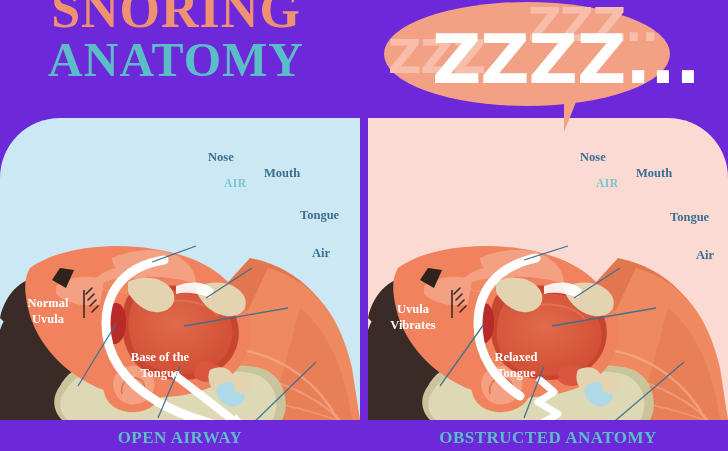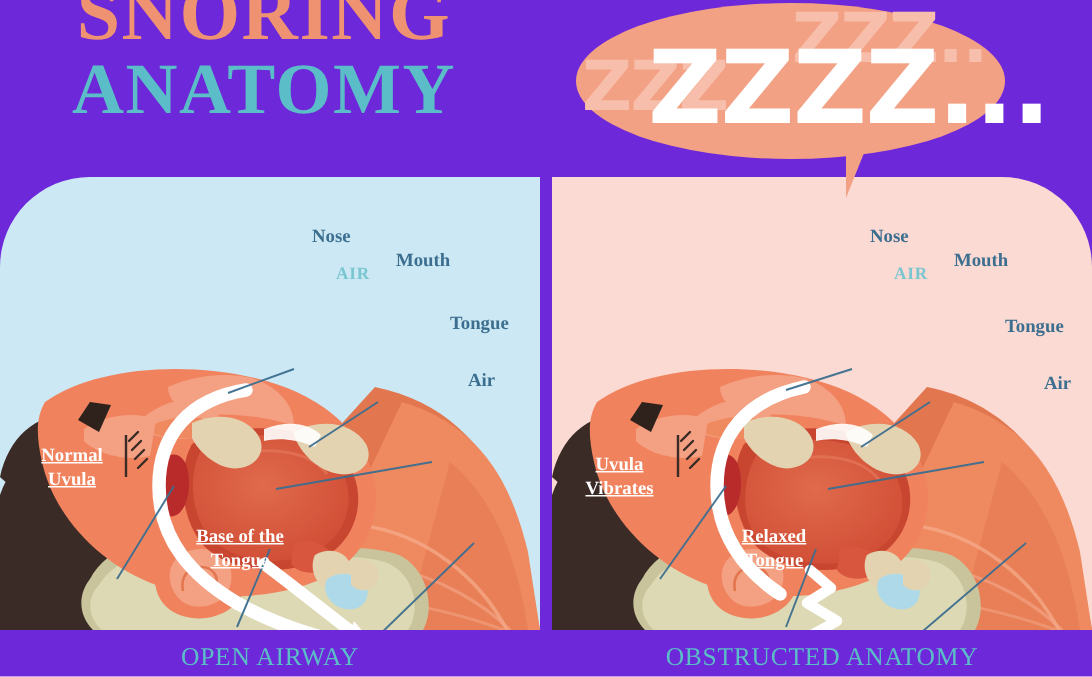--- a/index.html
+++ b/index.html
@@ -24,33 +24,33 @@
        font-weight:bold;letter-spacing:-1px;white-space:nowrap;}
   .zzz-back1{left:388px;top:30px;font-size:46px;color:#F7BEAB;}
   .zzz-back2{left:528px;top:-2px;font-size:46px;color:#F7BEAB;}
   .zzz-front{left:432px;top:20px;font-size:68px;color:#FFFFFF;}
 
   
   .panel{position:absolute;top:118px;width:360px;height:302px;overflow:hidden;}
   .panel-left{left:0px;background:#CBE8F4;border-top-left-radius:60px;}
   .panel-right{left:368px;background:#FADAD2;border-top-right-radius:60px;}
 
-  .cap{position:absolute;top:428px;font-size:17px;font-weight:normal;color:#5BBDC7;
+  .cap{position:absolute;top:428px;font-size:17px;font-weight:bold;color:#5BBDC7;
        letter-spacing:.5px;font-family:"Liberation Serif", serif;z-index:45;}
   .cap-l{left:0px;width:360px;text-align:center;}
   .cap-r{left:368px;width:360px;text-align:center;}
 
   .art{position:absolute;left:0;top:0;width:360px;height:302px;}
 
   
   .lbl{position:absolute;font-family:"Liberation Serif", serif;font-weight:bold;
        font-size:12.5px;color:#3C6E8F;line-height:13px;z-index:20;white-space:nowrap;margin-top:27px;}
   .lbl-white{color:#FFFFFF;}
   .lbl-air{color:#79C6D0;font-size:11.5px;letter-spacing:.5px;}
-  .lbl-c{text-align:center;text-decoration:underline;}
+  .lbl-c{text-align:center;}
 </style>
 </head>
 <body>
 
 <div id="stage">
 
   <div class="title-wrap">
     <div class="t-line1">SNORING</div>
     <div class="t-line2">ANATOMY</div>
   </div>

